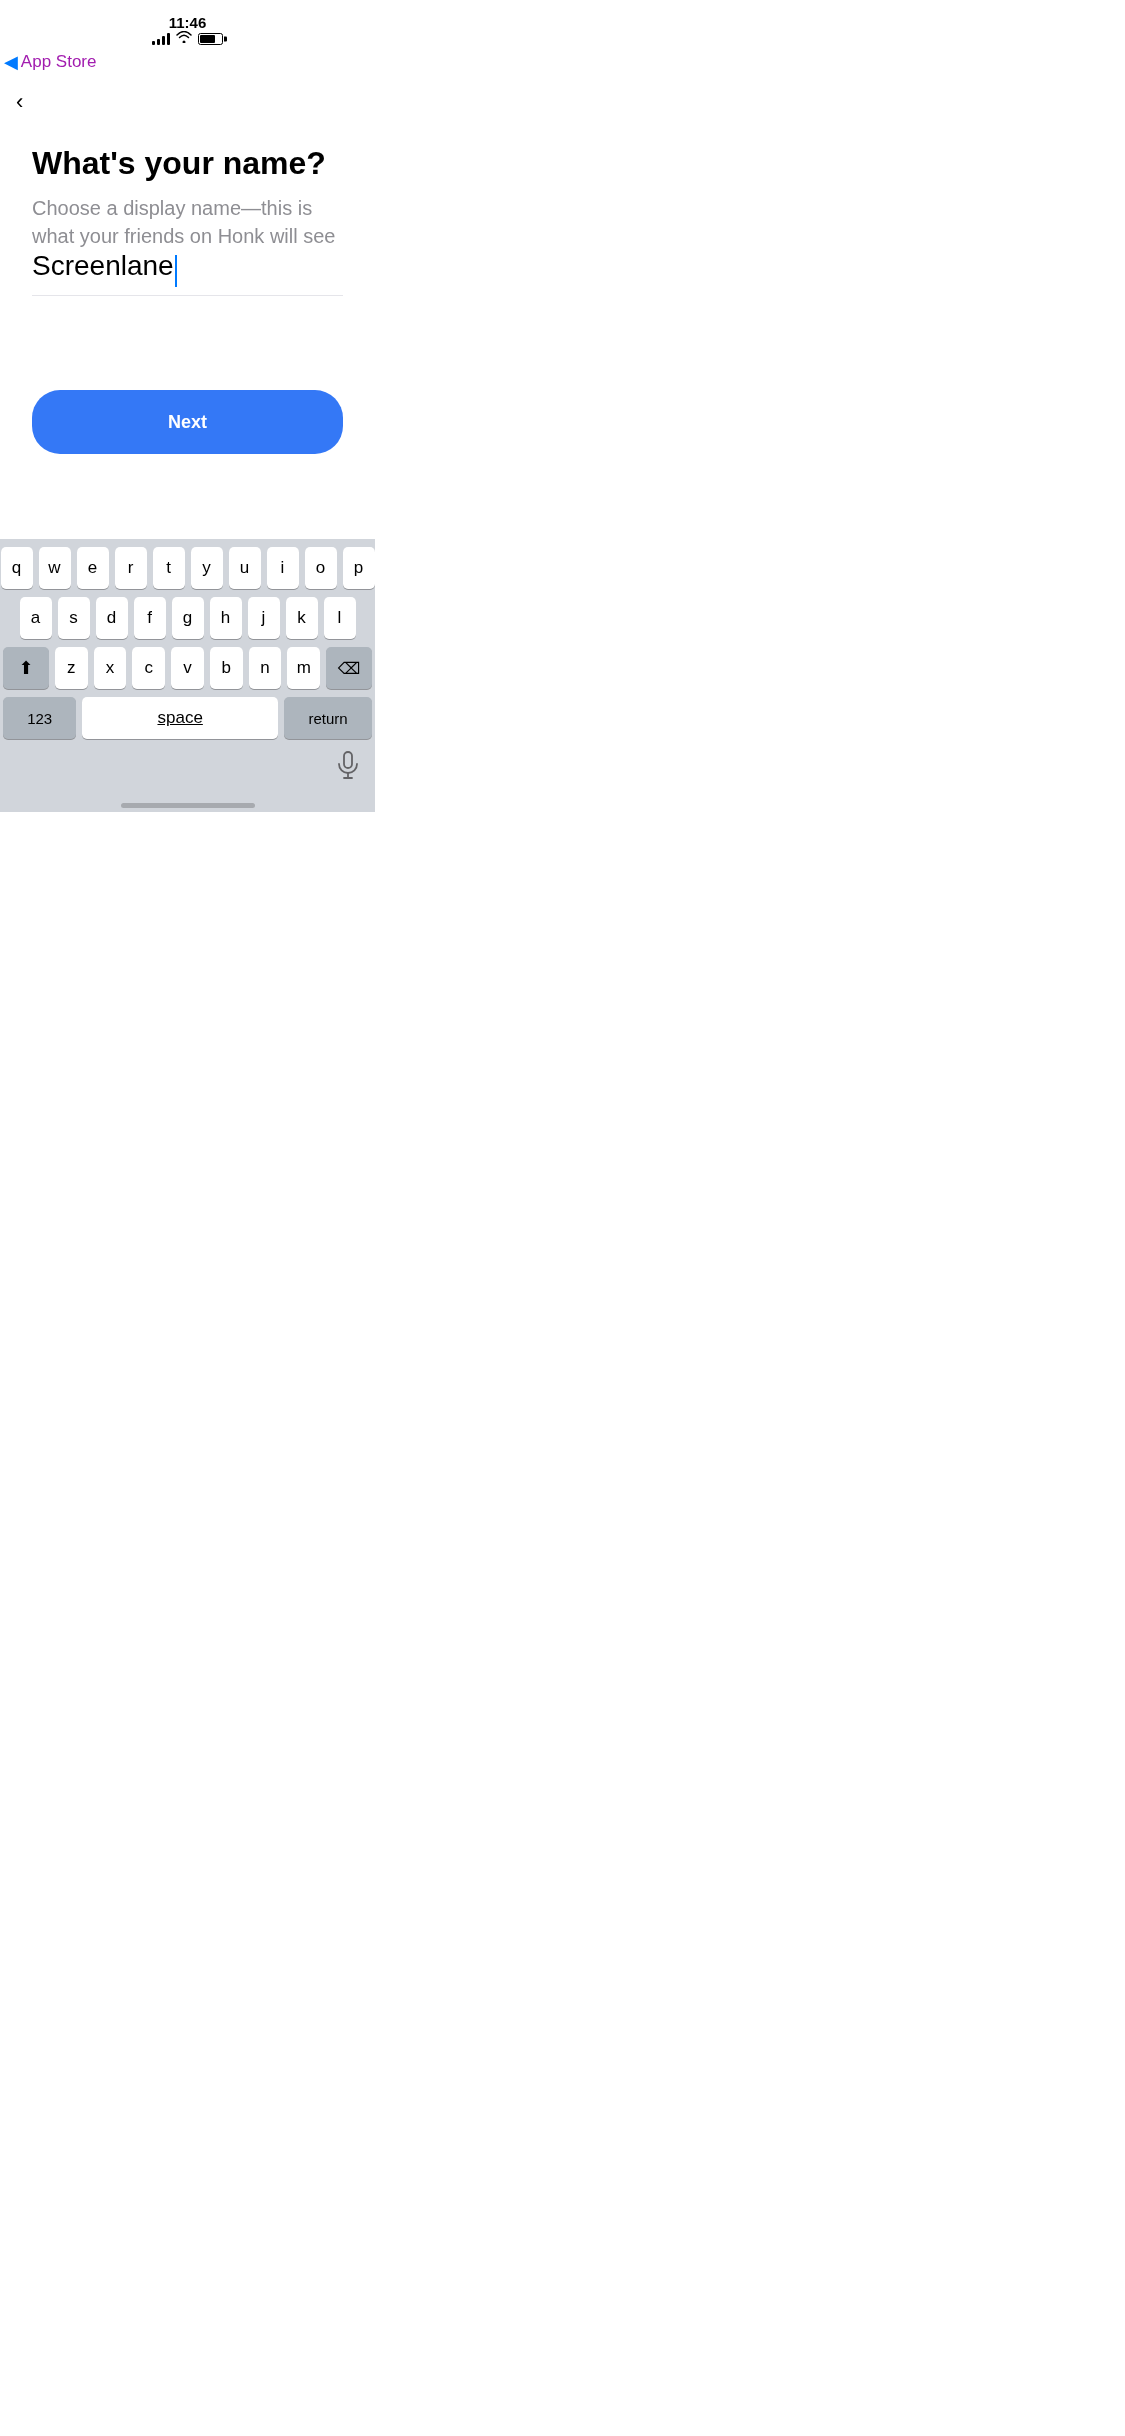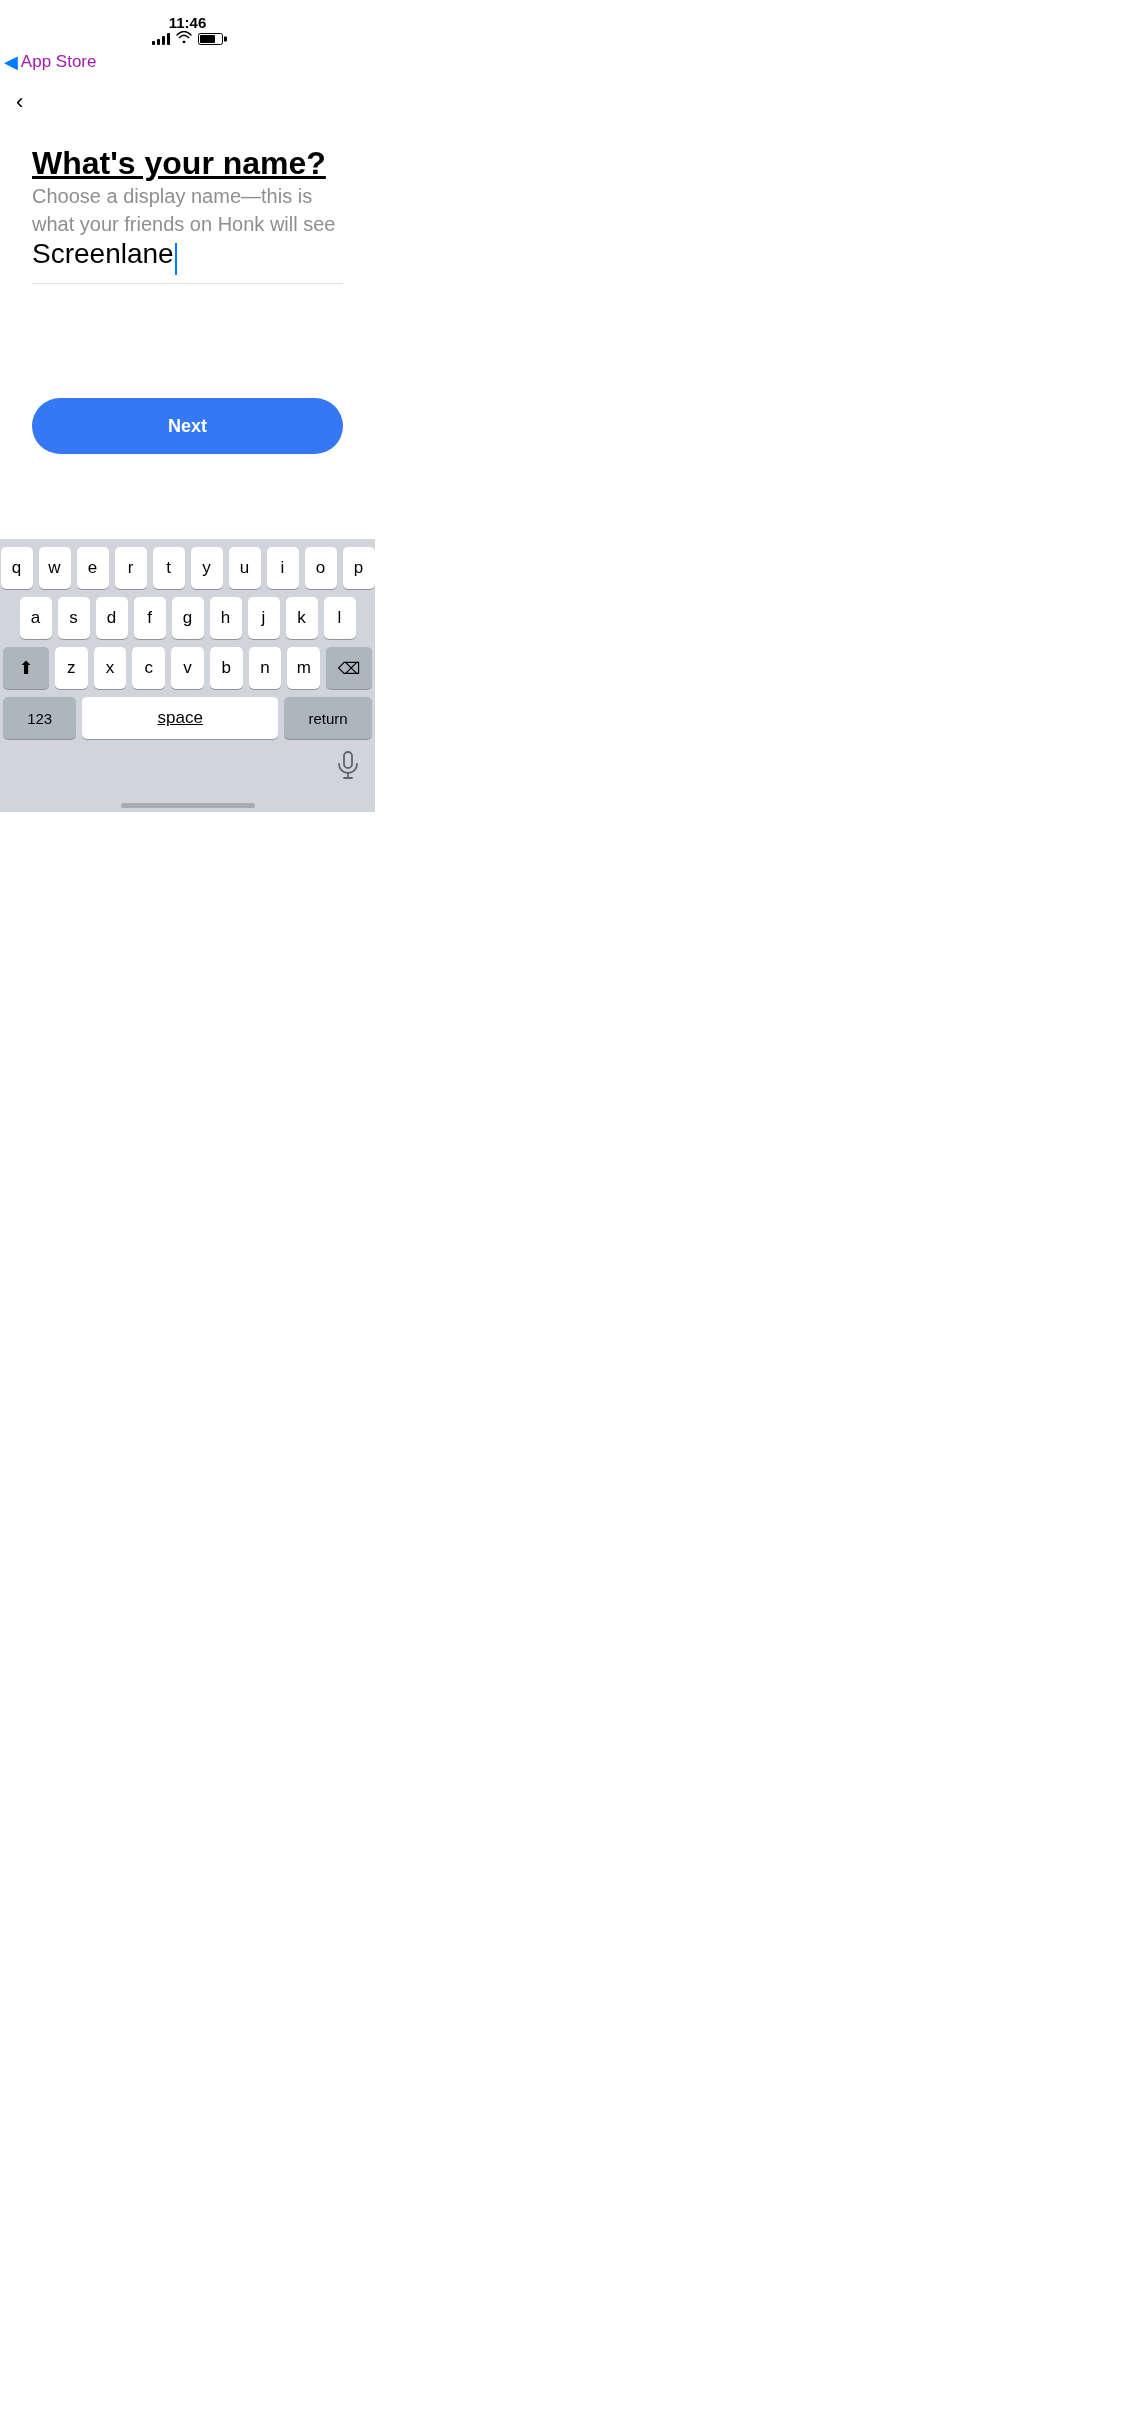--- a/index.html
+++ b/index.html
@@ -108,22 +108,22 @@
 
     
     .main-content {
       padding: 24px 32px 0 32px;
     }
 
     .page-title {
       font-size: 32px;
       font-weight: 700;
       color: #000;
+      margin-bottom: 12px;
       line-height: 1.2;
-      text-decoration: underline;
     }
 
     .page-subtitle {
       font-size: 20px;
       color: #8e8e93;
       line-height: 1.4;
     }
 
     .name-input-area {
       position: relative;
@@ -149,21 +149,21 @@
     
     .next-button-container {
       position: absolute;
       bottom: 358px;
       left: 32px;
       right: 32px;
     }
 
     .next-button {
       width: 100%;
-      height: 56px;
+      height: 64px;
       background: #3478F6;
       border: none;
       border-radius: 28px;
       color: #fff;
       font-size: 18px;
       font-weight: 600;
       cursor: pointer;
       font-family: -apple-system, 'SF Pro Text', 'Helvetica Neue', Arial, sans-serif;
     }
 

